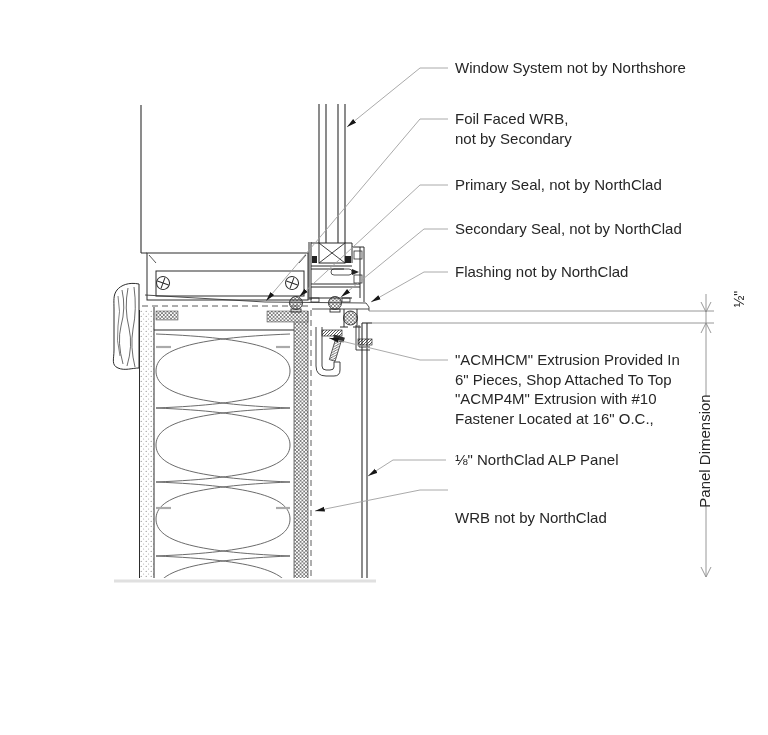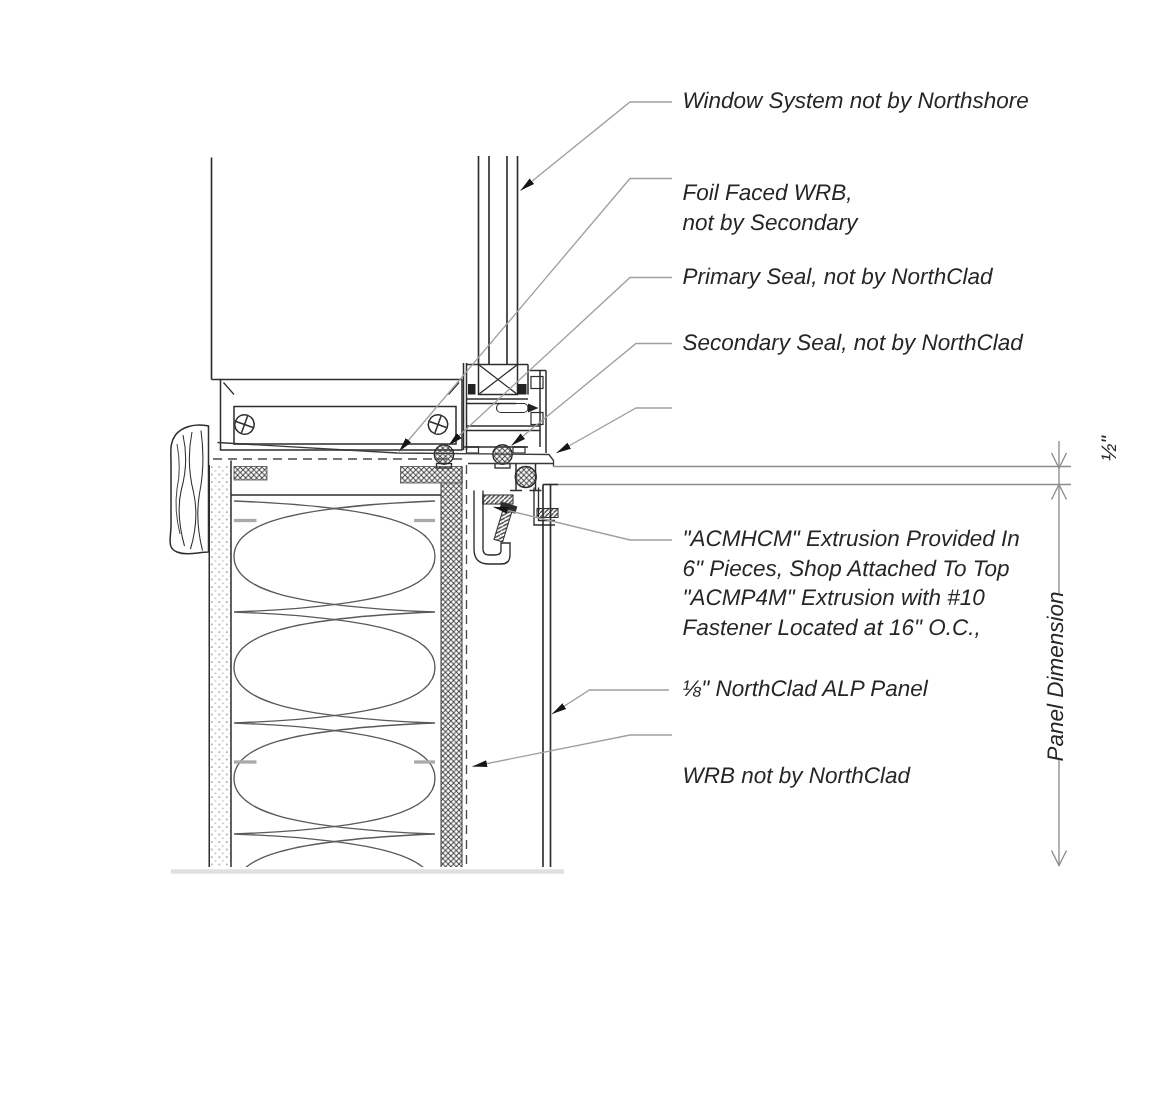--- a/index.html
+++ b/index.html
@@ -1,18 +1,18 @@
 <!DOCTYPE html>
 <html><head>
 <meta charset="utf-8">
 <style>
   html,body{margin:0;padding:0;background:#ffffff;}
   .canvas{
     position:relative;width:768px;height:735px;background:#ffffff;overflow:hidden;
-    font-family:"Liberation Sans","DejaVu Sans",sans-serif;color:#262626;font-style:italic;
+    font-family:"Liberation Sans","DejaVu Sans",sans-serif;color:#262626;
   }
   .canvas svg{position:absolute;left:0;top:0;}
   .callout{
     position:absolute;left:455px;font-size:15px;line-height:19.5px;
     color:#262626;white-space:nowrap;
   }
   .vtext{
     position:absolute;font-size:15px;color:#262626;white-space:nowrap;
     transform:translate(-50%,-50%) rotate(-90deg);
   }
@@ -206,33 +206,36 @@
       <polyline points="448,360 420,360 329,338" marker-end="url(#ah)"></polyline>
       <polyline points="446,460 393,460 368,476" marker-end="url(#ah)"></polyline>
       <polyline points="448,490 420,490 315,511" marker-end="url(#ah)"></polyline>
     </g>
   </svg>
 
   <div class="callout" style="top:58px;">
     <div>Window System not by Northshore</div>
   </div>
 
-  <div class="callout" style="top:109px;margin-top:10px;">
+  <div class="callout" style="top:109px;">
     <div>Foil Faced WRB,</div>
     <div>not by Secondary</div>
   </div>
 
   <div class="callout" style="top:219px;">
     <div>Secondary Seal, not by NorthClad</div>
   </div>
 
   <div class="callout" style="top:175px;">
     <div>Primary Seal, not by NorthClad</div>
   </div>
 
+  <div class="callout" style="top:262px;">
+    <div>Flashing not by NorthClad</div>
+  </div>
 
   <div class="callout" style="top:350px;">
     <div>"ACMHCM" Extrusion Provided In</div>
     <div>6" Pieces, Shop Attached To Top</div>
     <div>"ACMP4M" Extrusion with #10</div>
     <div>Fastener Located at 16" O.C.,</div>
   </div>
 
   <div class="callout" style="top:450px;">
     <div>⅛" NorthClad ALP Panel</div>

